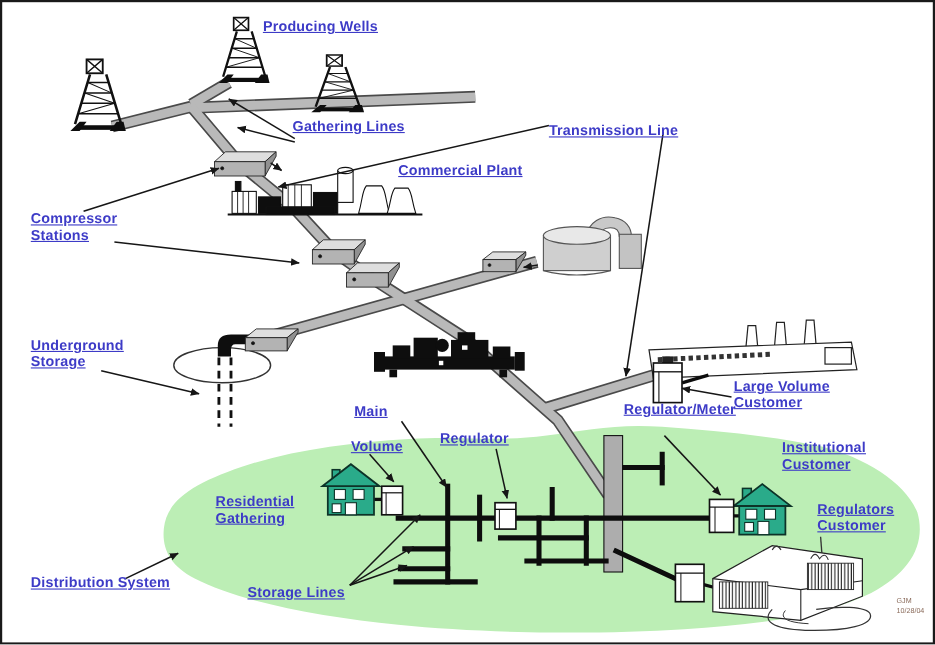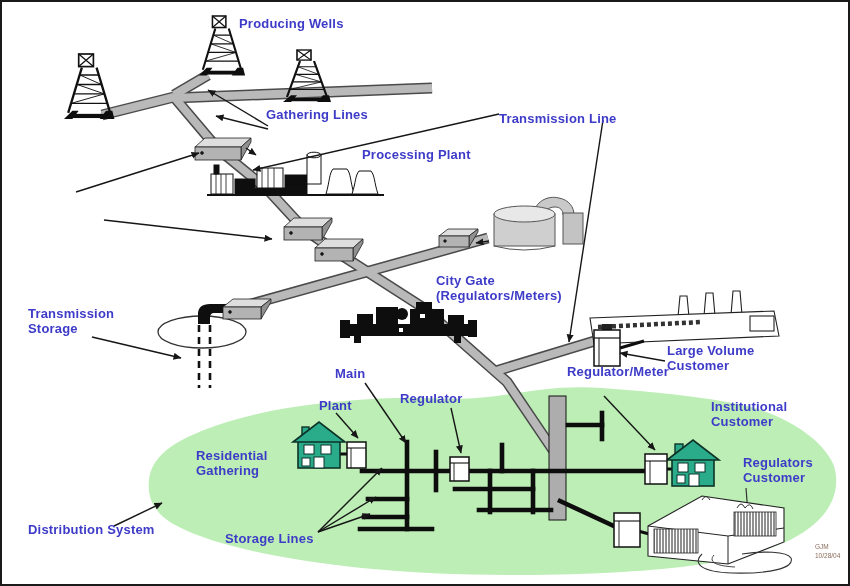--- a/index.html
+++ b/index.html
@@ -6,21 +6,21 @@
     --label-text:#3d3bc7; --distribution-area:#bceeb5; --pipeline-gray:#b9b9b9;
     --pipeline-edge:#4a4a4a; --equipment-gray:#b3b3b3; --house-green:#2aab8a;
     --line-black:#0d0d0d; --credit-text:#8b6c5c; --background:#ffffff;
   }
   html,body{margin:0;padding:0;background:#e8e8e8;}
   .stage{position:relative;width:850px;height:586px;background:var(--background);
          border:2px solid #1a1a1a;box-sizing:border-box;overflow:hidden;
          font-family:"Liberation Sans",sans-serif;}
   .stage svg{position:absolute;left:0;top:0;}
   .lbl{position:absolute;color:var(--label-text);font:bold 13px/1.16 "Liberation Sans",sans-serif;
-       white-space:pre-line;letter-spacing:.2px;}
+       white-space:pre-line;letter-spacing:.2px;text-decoration:underline;}
   .credit{position:absolute;color:var(--credit-text);font:normal 6.5px/1.4 "Liberation Sans",sans-serif;
        white-space:pre-line;text-align:left;}
   .pipe-edge{stroke:var(--pipeline-edge);stroke-width:11;fill:none;}
   .pipe-fill{stroke:var(--pipeline-gray);stroke-width:8;fill:none;}
   .dline{stroke:var(--line-black);stroke-width:4.6;fill:none;stroke-linecap:square;}
   .dthin{stroke:var(--line-black);stroke-width:3;fill:none;}
   .leader{stroke:#161616;stroke-width:1.4;fill:none;}
   .outl{fill:#ffffff;stroke:#222;stroke-width:1.1;}
   .boxw{fill:#ffffff;stroke:#111;stroke-width:1.5;}
 </style>
@@ -267,35 +267,35 @@
     <line class="leader" marker-end="url(#ah)" x1="316" y1="530" x2="368" y2="512"></line>
     <line class="leader" marker-end="url(#ah)" x1="112" y1="524" x2="160" y2="501"></line>
     <line class="leader" marker-end="url(#ah)" x1="244" y1="146" x2="254" y2="153"></line>
     <line class="leader" marker-end="url(#ah)" x1="487" y1="239" x2="474" y2="241"></line>
   </g>
 </svg>
 
 <div class="lbl" style="left:237px;top:14px">Producing Wells</div>
 <div class="lbl" style="left:264px;top:105px">Gathering Lines</div>
 <div class="lbl" style="left:497px;top:109px">Transmission Line</div>
-<div class="lbl" style="left:360px;top:145px">Processing Plant</div>
-<div class="lbl" style="left:26px;top:304px">Transmission
+<div class="lbl" style="left:360px;top:145px">Commercial Plant</div>
+<div class="lbl" style="left:26px;top:189px">Compressor
+Stations</div>
+<div class="lbl" style="left:26px;top:304px">Underground
 Storage</div>
-<div class="lbl" style="left:434px;top:271px">City Gate
-(Regulators/Meters)</div>
 <div class="lbl" style="left:665px;top:341px">Large Volume
 Customer</div>
 <div class="lbl" style="left:565px;top:362px">Regulator/Meter</div>
 <div class="lbl" style="left:709px;top:397px">Institutional
 Customer</div>
 <div class="lbl" style="left:741px;top:453px">Regulators
 Customer</div>
 <div class="lbl" style="left:194px;top:446px">Residential
 Gathering</div>
-<div class="lbl" style="left:333px;top:364px">Main</div>
-<div class="lbl" style="left:317px;top:396px">Plant</div>
+<div class="lbl" style="left:320px;top:364px">Main</div>
+<div class="lbl" style="left:317px;top:396px">Volume</div>
 <div class="lbl" style="left:398px;top:389px">Regulator</div>
 <div class="lbl" style="left:26px;top:520px">Distribution System</div>
 <div class="lbl" style="left:223px;top:529px">Storage Lines</div>
 <div class="credit" style="left:813px;top:540px">GJM
 10/28/04</div>
 
 </div>
 
 </body></html>

